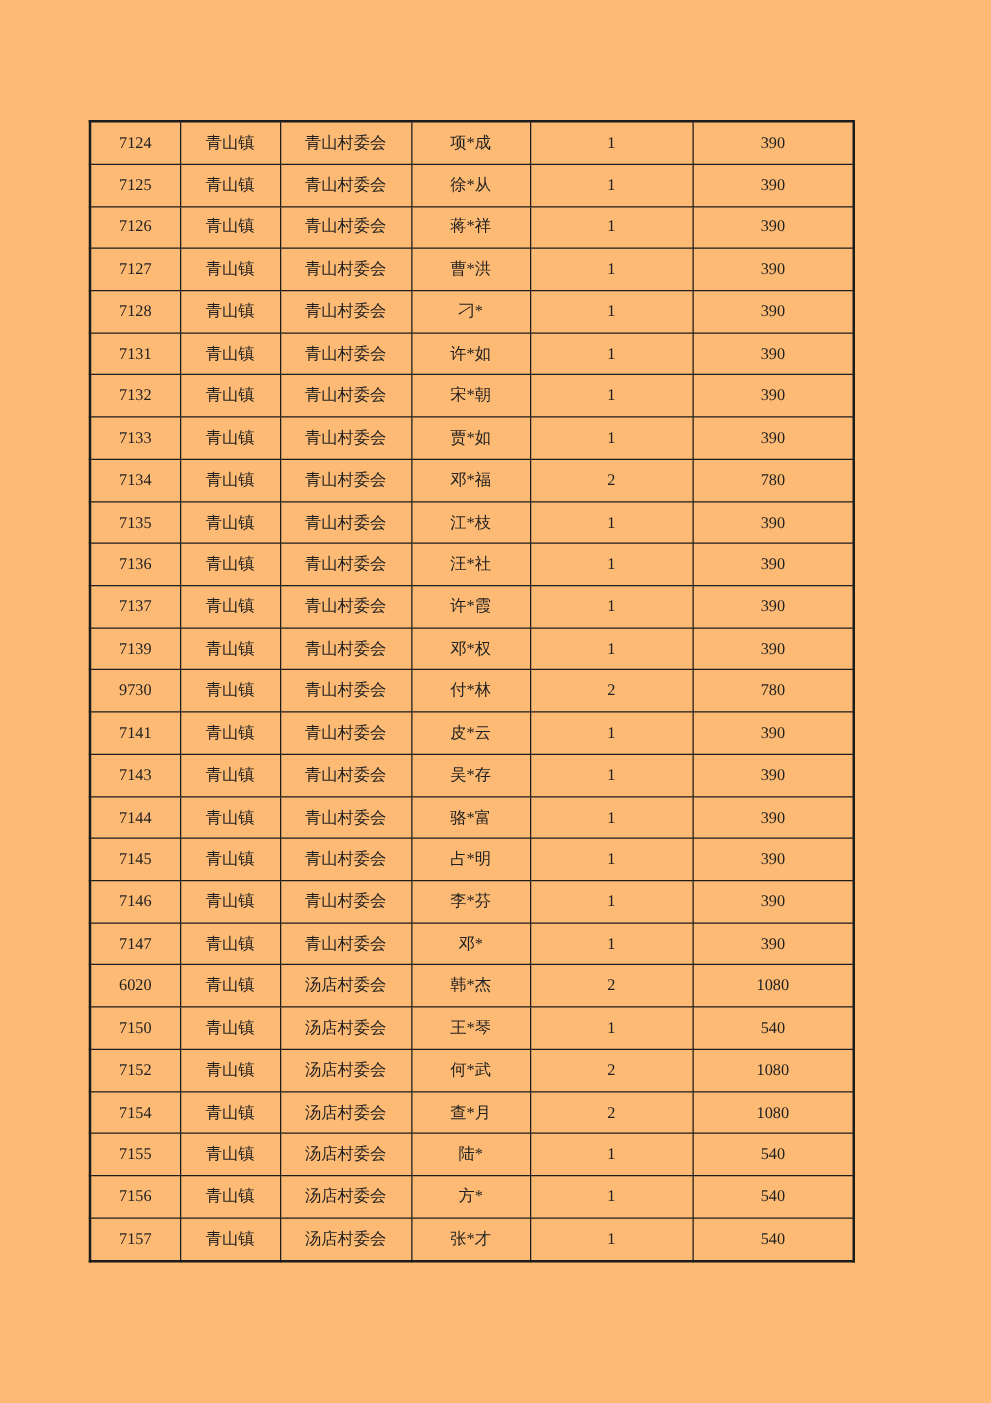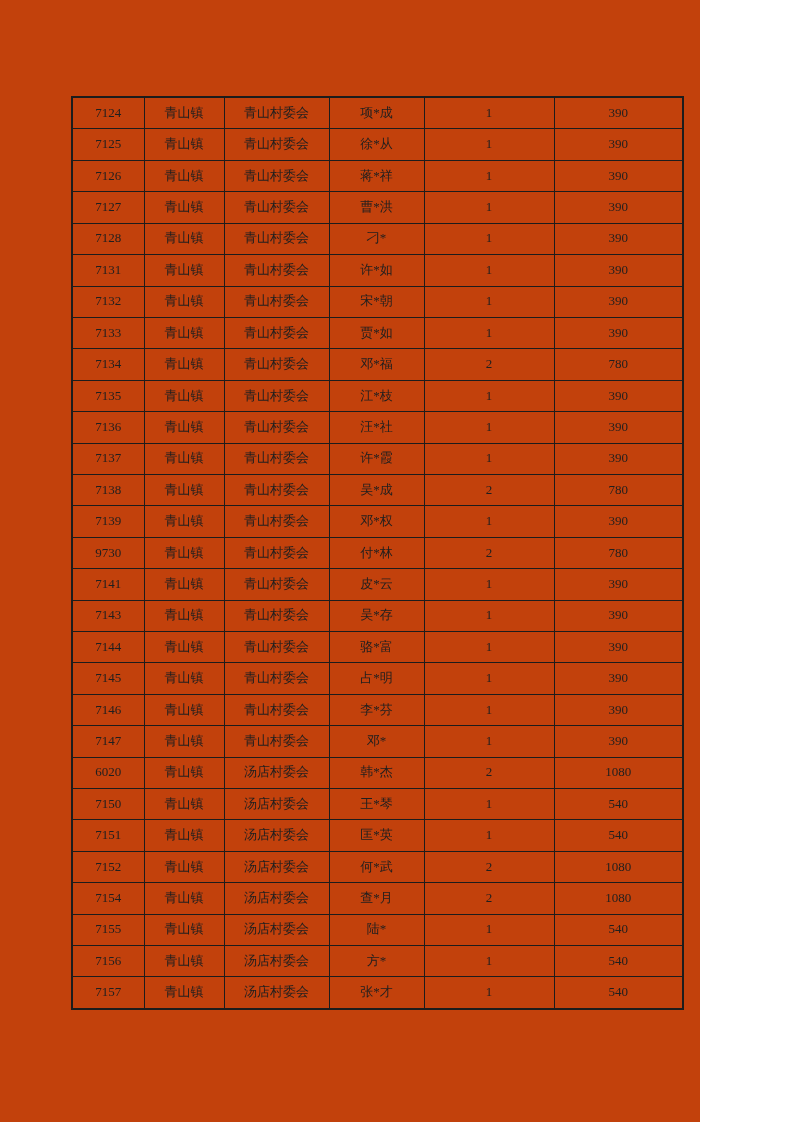--- a/index.html
+++ b/index.html
@@ -4,23 +4,23 @@
 <style>
   * { margin: 0; padding: 0; box-sizing: border-box; }
   html, body {
     width: 793px;
     height: 1122px;
     background: #ffffff;
     font-family: "Liberation Serif", "DejaVu Serif", serif;
   }
   .page {
     position: relative;
-    width: 700px;
+    width: 793px;
     height: 1122px;
-    background: #c2410c;
+    background: #fdba74;
     overflow: hidden;
   }
   table.data-table {
     position: absolute;
     left: 71px;
     top: 96px;
     width: 611px;
     height: 914px;
     border-collapse: collapse;
     table-layout: fixed;
@@ -149,44 +149,36 @@
         </tr>
         <tr>
           <td>7137</td>
           <td>青山镇</td>
           <td>青山村委会</td>
           <td>许*霞</td>
           <td>1</td>
           <td>390</td>
         </tr>
         <tr>
-          <td>7138</td>
-          <td>青山镇</td>
-          <td>青山村委会</td>
-          <td>吴*成</td>
+          <td>7139</td>
+          <td>青山镇</td>
+          <td>青山村委会</td>
+          <td>邓*权</td>
+          <td>1</td>
+          <td>390</td>
+        </tr>
+        <tr>
+          <td>9730</td>
+          <td>青山镇</td>
+          <td>青山村委会</td>
+          <td>付*林</td>
           <td>2</td>
           <td>780</td>
         </tr>
         <tr>
-          <td>7139</td>
-          <td>青山镇</td>
-          <td>青山村委会</td>
-          <td>邓*权</td>
-          <td>1</td>
-          <td>390</td>
-        </tr>
-        <tr>
-          <td>9730</td>
-          <td>青山镇</td>
-          <td>青山村委会</td>
-          <td>付*林</td>
-          <td>2</td>
-          <td>780</td>
-        </tr>
-        <tr>
           <td>7141</td>
           <td>青山镇</td>
           <td>青山村委会</td>
           <td>皮*云</td>
           <td>1</td>
           <td>390</td>
         </tr>
         <tr>
           <td>7143</td>
           <td>青山镇</td>
@@ -233,28 +225,20 @@
           <td>汤店村委会</td>
           <td>韩*杰</td>
           <td>2</td>
           <td>1080</td>
         </tr>
         <tr>
           <td>7150</td>
           <td>青山镇</td>
           <td>汤店村委会</td>
           <td>王*琴</td>
-          <td>1</td>
-          <td>540</td>
-        </tr>
-        <tr>
-          <td>7151</td>
-          <td>青山镇</td>
-          <td>汤店村委会</td>
-          <td>匡*英</td>
           <td>1</td>
           <td>540</td>
         </tr>
         <tr>
           <td>7152</td>
           <td>青山镇</td>
           <td>汤店村委会</td>
           <td>何*武</td>
           <td>2</td>
           <td>1080</td>

